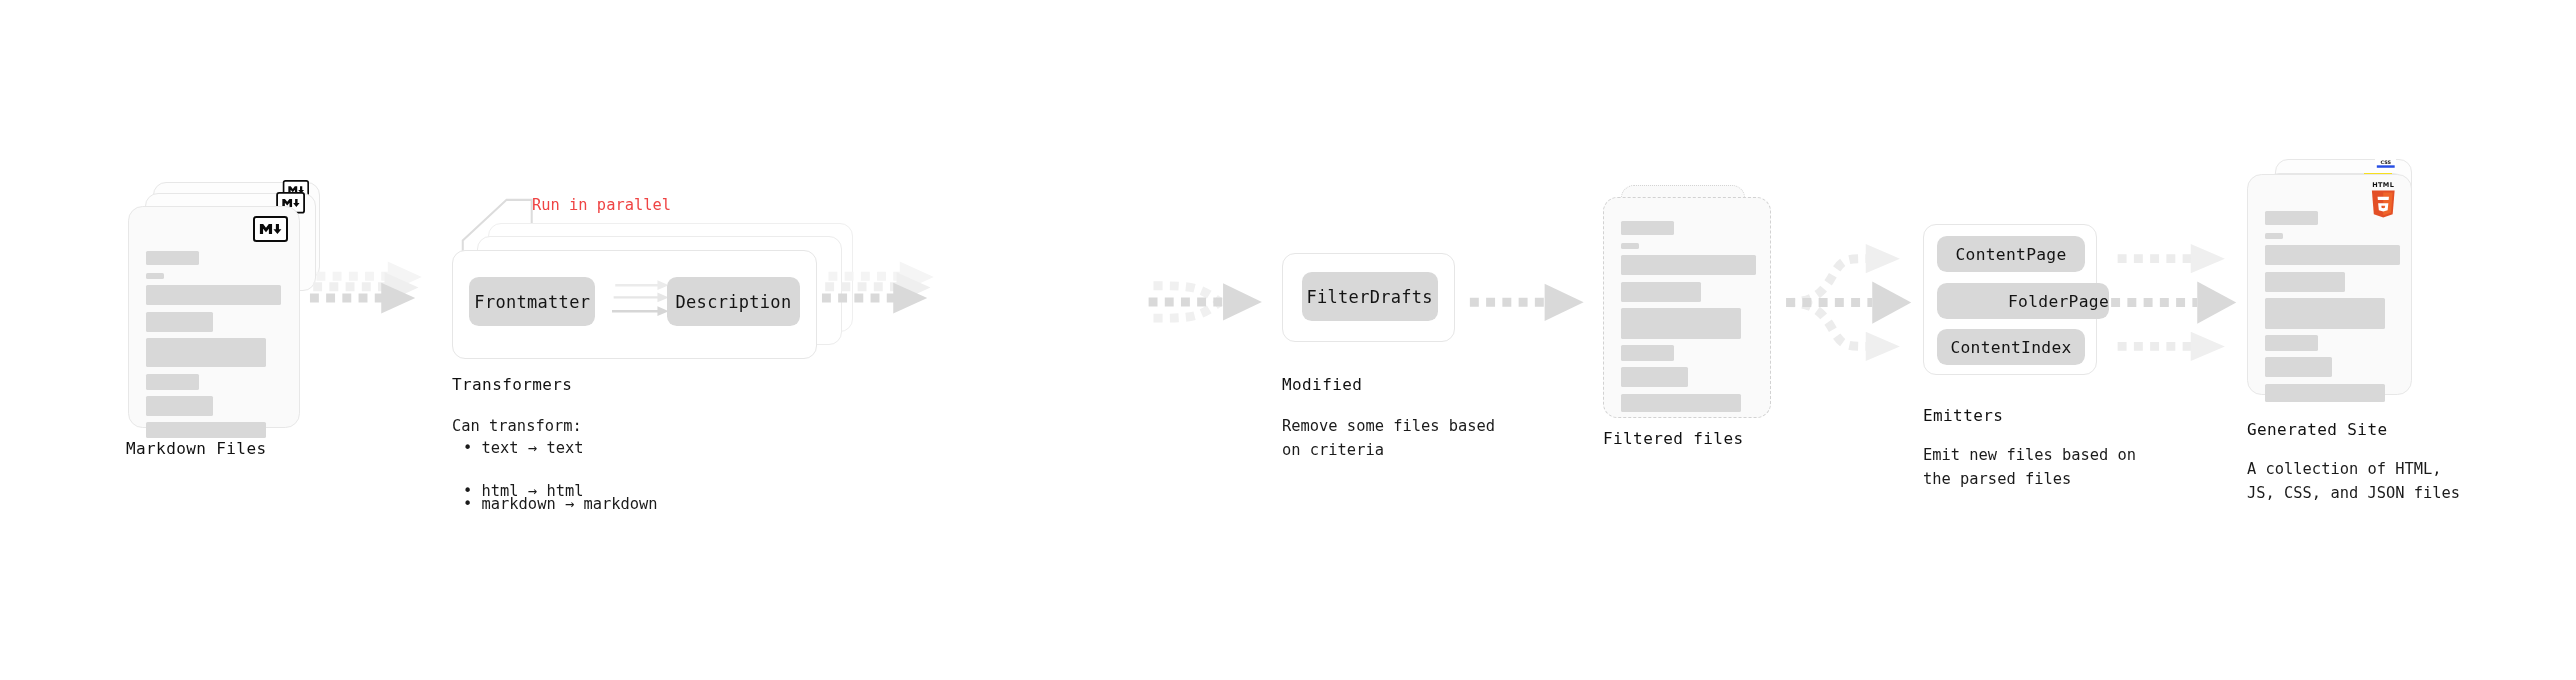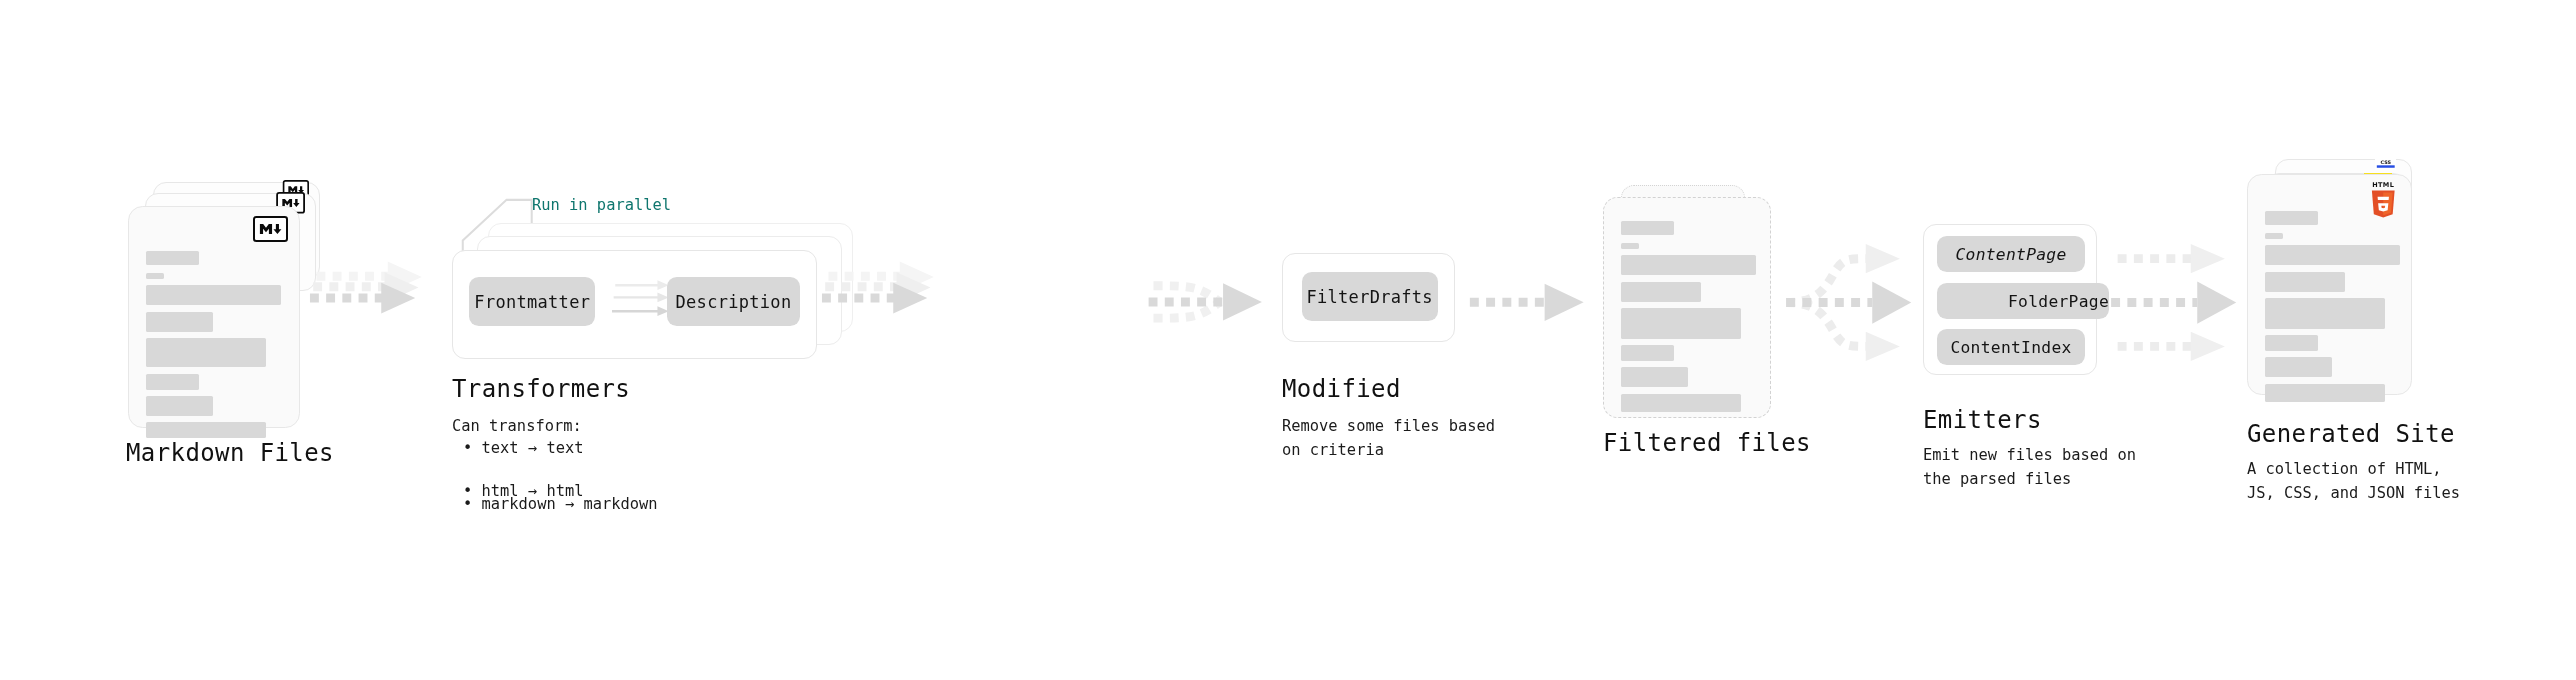--- a/index.html
+++ b/index.html
@@ -7,21 +7,21 @@
     width:2576px;height:681px;overflow:hidden;position:relative;
     font-family:"DejaVu Sans Mono","Liberation Mono",monospace;
     color:#0d0d0d;
     -webkit-font-smoothing:antialiased;
   }
   .stage{position:absolute;inset:0;}
   .node{position:absolute;}
 
   
   .title{
-    font-size:24px;letter-spacing:0.4px;color:#111;white-space:nowrap;
+    font-size:16px;letter-spacing:0.4px;color:#111;white-space:nowrap;
     font-weight:400;
   }
   .caption{
     font-size:15.4px;line-height:24.4px;color:#1b1b1b;white-space:pre;
     font-weight:400;
   }
 
   
   .filecard{
     position:absolute;background:#fafafa;border:1.6px solid #e7e7e7;
@@ -57,21 +57,21 @@
   .chip{
     position:absolute;background:#d8d8d8;border-radius:9.8px;
     display:flex;align-items:center;justify-content:center;
     font-size:17px;color:#141414;letter-spacing:0.3px;white-space:nowrap;
     box-sizing:border-box;
   }
   .chip.ghost{background:#ececec;}
   .chip.ghost2{background:#e4e4e4;}
 
   .parallel-label{
-    position:absolute;font-size:15.4px;color:#0f766e;white-space:nowrap;
+    position:absolute;font-size:15.4px;color:#ef4444;white-space:nowrap;
   }
 
   svg.ov{position:absolute;overflow:visible;pointer-events:none;}
 </style>
 </head>
 <body>
 
 <div class="stage">
 
   <div class="node" style="left:0;top:9px;width:341px;height:681px;">
@@ -230,21 +230,21 @@
       <path d="M6 72 C 40 72, 52 84, 66 110 C 76 126, 82 126, 106 126" stroke="#ececec"></path>
       <line x1="6" y1="72" x2="112" y2="72" stroke="#d9d9d9"></line>
     </g>
     <path d="M104 0 L146 18 L104 36 Z" fill="#efefef"></path>
     <path d="M112 46 L160 72 L112 98 Z" fill="#d9d9d9"></path>
     <path d="M104 108 L146 126 L104 144 Z" fill="#efefef"></path>
   </svg>
 
   <div class="node" style="left:0;top:0;width:325px;height:681px;">
     <div class="procbox" style="left:1923px;top:224px;width:174px;height:151px;">
-      <div class="chip" style="left:13px;top:11.4px;width:148px;height:36px;font-size:16.3px;font-style:italic;">
+      <div class="chip" style="left:13px;top:11.4px;width:148px;height:36px;font-size:16.3px;">
         <span>ContentPage</span>
       </div>
       <div class="chip" style="left:13px;top:58px;width:172px;height:36px;font-size:16.3px;justify-content:flex-end;">
         <span>FolderPage</span>
       </div>
       <div class="chip" style="left:13px;top:104px;width:148px;height:36px;font-size:16.3px;">
         <span>ContentIndex</span>
       </div>
     </div>
     <div class="title" style="position:absolute;left:1923px;top:406px;">Emitters</div>

